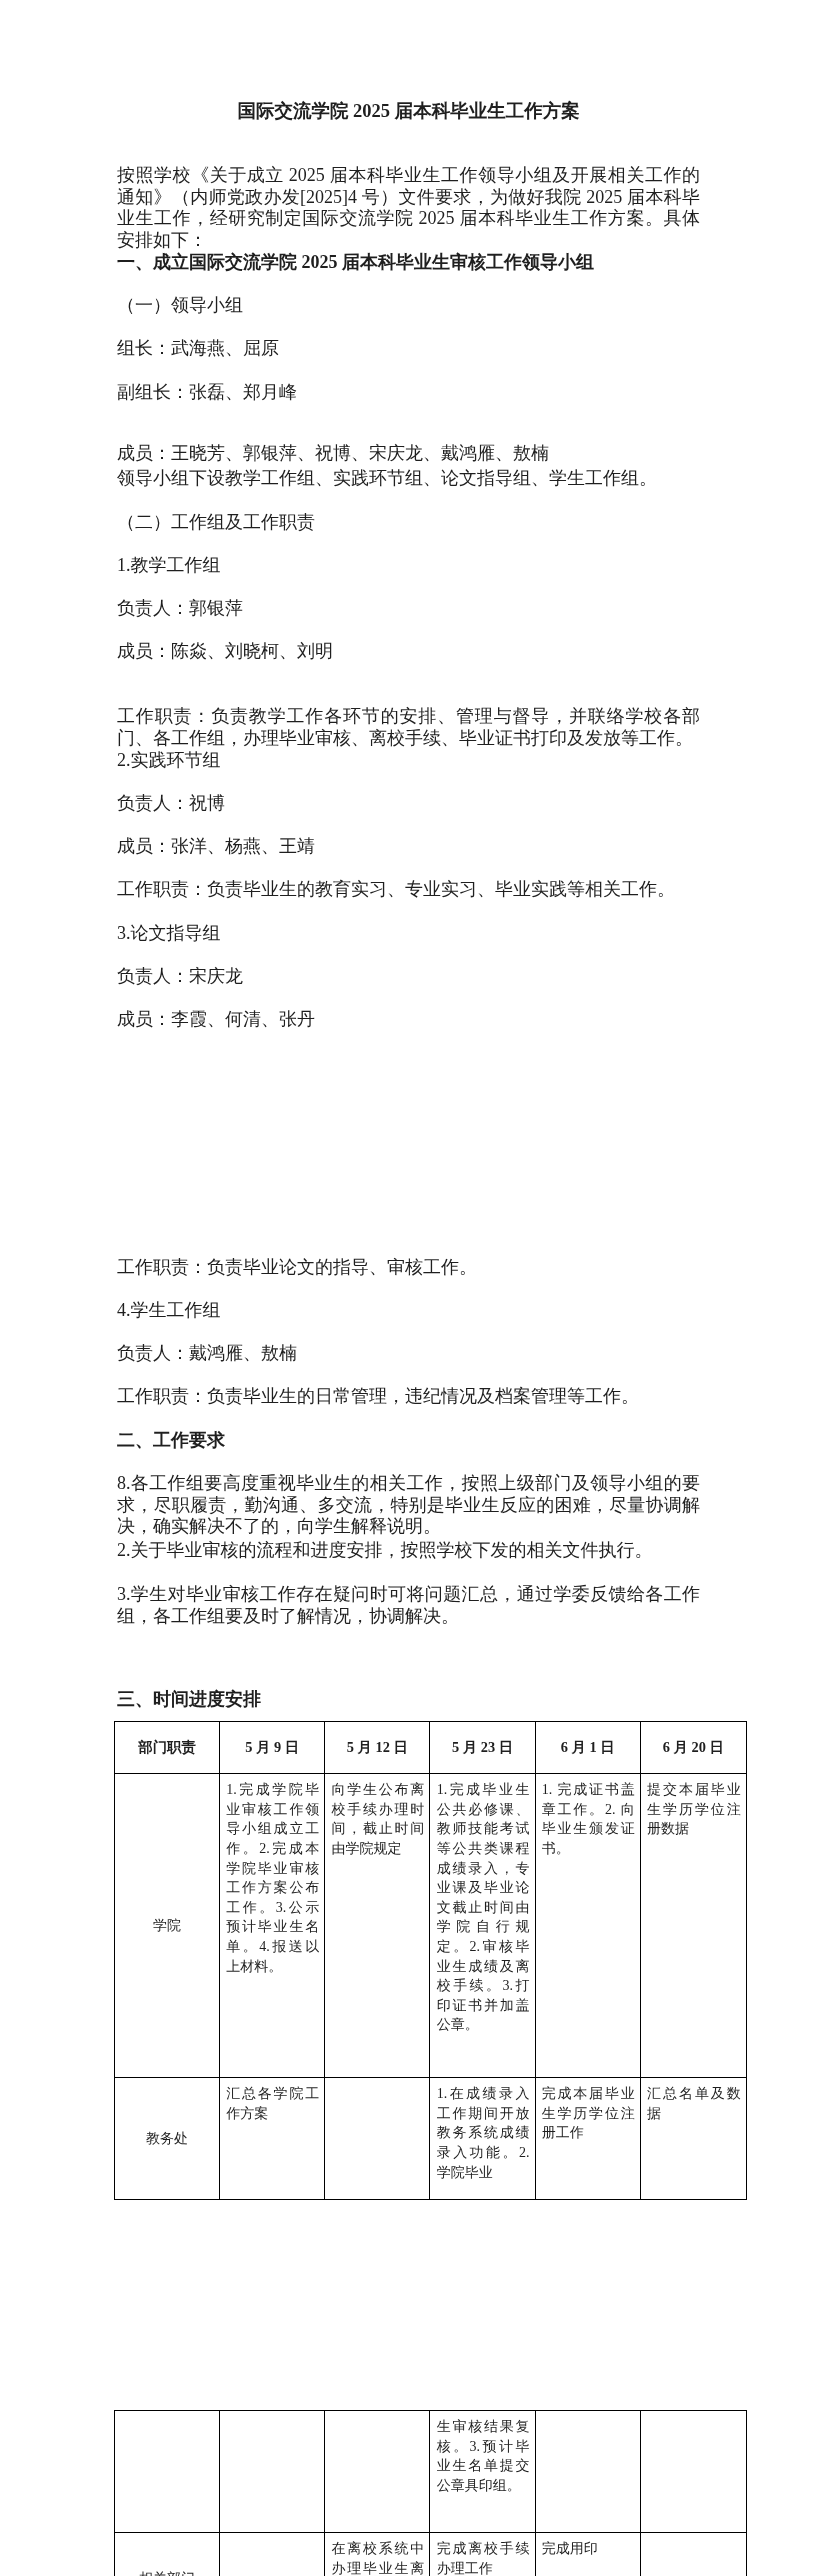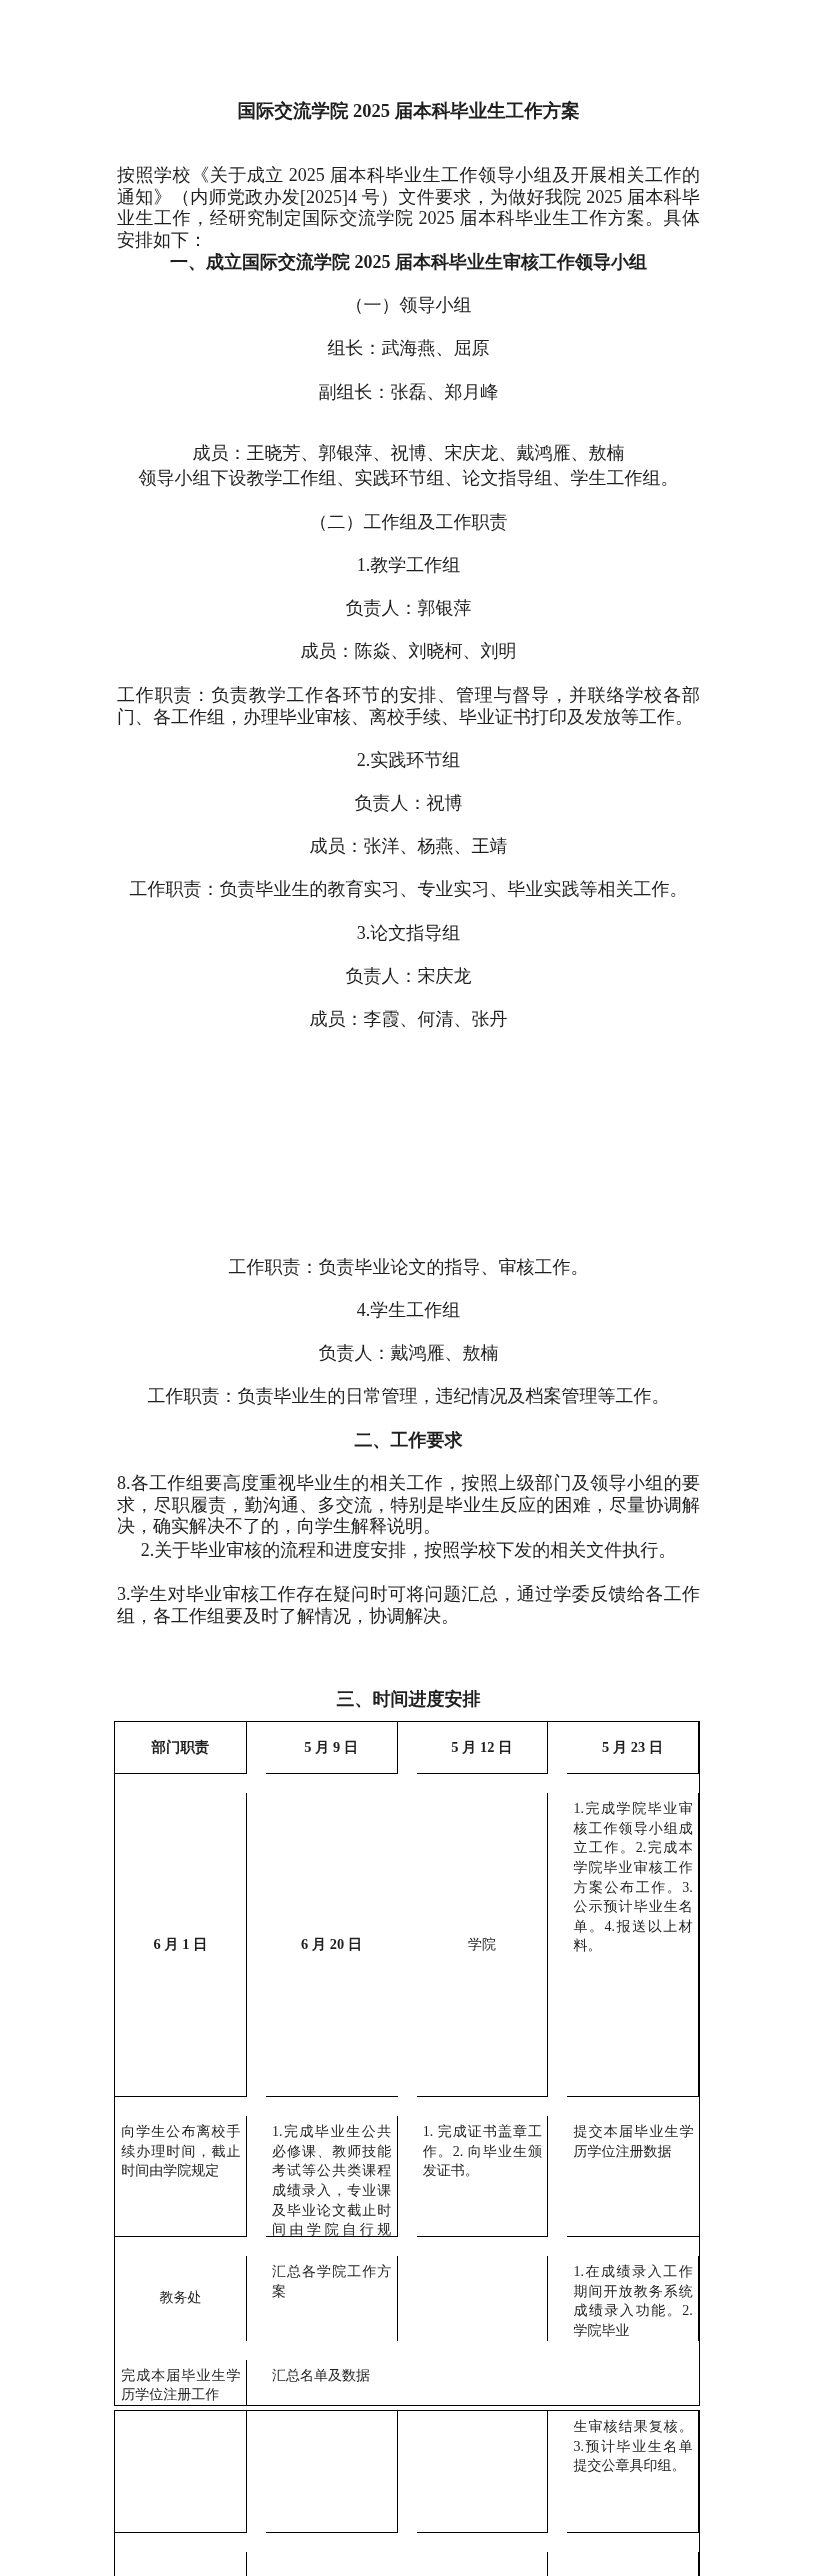--- a/index.html
+++ b/index.html
@@ -9,27 +9,27 @@
     color:#1f1f1f;
   }
   .doc-title{
     position:absolute;left:0;width:817px;text-align:center;
     font-size:18.5px;font-weight:bold;line-height:23px;white-space:nowrap;
   }
   .para{
     position:absolute;left:117px;width:583px;
     font-size:18px;line-height:21.6px;text-align:justify;
   }
-  .one-line{white-space:nowrap;text-align:center;}
+  .one-line{white-space:nowrap;text-align:left;}
   .h{font-weight:bold;}
   .tbl{
-    position:absolute;left:114px;width:586px;
-    display:grid;grid-template-columns:repeat(4,1fr);
+    position:absolute;left:114px;width:633px;
+    display:grid;grid-template-columns:repeat(6,1fr);
     border:1px solid #000;box-sizing:border-box;
-    font-size:14px;line-height:19.6px;gap:19px;
+    font-size:14px;line-height:19.6px;
   }
   .tbl .cell{
     border-right:0.5px solid #000;border-bottom:0.5px solid #000;
     box-sizing:border-box;overflow:hidden;
     padding:6.2px 5.2px 0 6.2px;text-align:justify;
   }
   .tbl .cell:nth-child(6n){border-right:none;}
   .tbl .last-row .cell,.tbl .cell.lastrow{border-bottom:none;}
   .tbl .head{
     font-weight:bold;text-align:center;padding:0;
@@ -50,21 +50,21 @@
 <div class="para one-line h" style="top:252px">一、成立国际交流学院 2025 届本科毕业生审核工作领导小组</div>
 <div class="para one-line" style="top:295px">（一）领导小组</div>
 <div class="para one-line" style="top:338px">组长：武海燕、屈原</div>
 <div class="para one-line" style="top:382px">副组长：张磊、郑月峰</div>
 <div class="para one-line" style="top:443px">成员：王晓芳、郭银萍、祝博、宋庆龙、戴鸿雁、敖楠</div>
 <div class="para one-line" style="top:468px">领导小组下设教学工作组、实践环节组、论文指导组、学生工作组。</div>
 <div class="para one-line" style="top:512px">（二）工作组及工作职责</div>
 <div class="para one-line" style="top:555px">1.教学工作组</div>
 <div class="para one-line" style="top:598px">负责人：郭银萍</div>
 <div class="para one-line" style="top:641px">成员：陈焱、刘晓柯、刘明</div>
-<div class="para" style="top:685px">工作职责：负责教学工作各环节的安排、管理与督导，并联络学校各部门、各工作组，办理毕业审核、离校手续、毕业证书打印及发放等工作。</div>
+<div class="para" style="top:706px">工作职责：负责教学工作各环节的安排、管理与督导，并联络学校各部门、各工作组，办理毕业审核、离校手续、毕业证书打印及发放等工作。</div>
 <div class="para one-line" style="top:750px">2.实践环节组</div>
 <div class="para one-line" style="top:793px">负责人：祝博</div>
 <div class="para one-line" style="top:836px">成员：张洋、杨燕、王靖</div>
 <div class="para one-line" style="top:879px">工作职责：负责毕业生的教育实习、专业实习、毕业实践等相关工作。</div>
 <div class="para one-line" style="top:923px">3.论文指导组</div>
 <div class="para one-line" style="top:966px">负责人：宋庆龙</div>
 <div class="para one-line" style="top:1009px">成员：李霞、何清、张丹</div>
 
 <div class="para one-line" style="top:1257px">工作职责：负责毕业论文的指导、审核工作。</div>
 <div class="para one-line" style="top:1300px">4.学生工作组</div>

